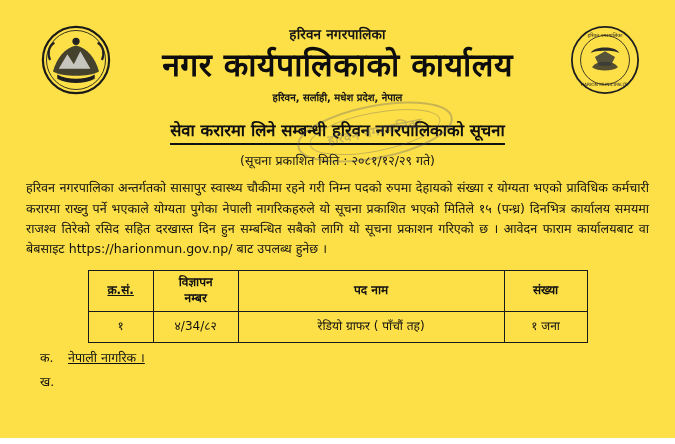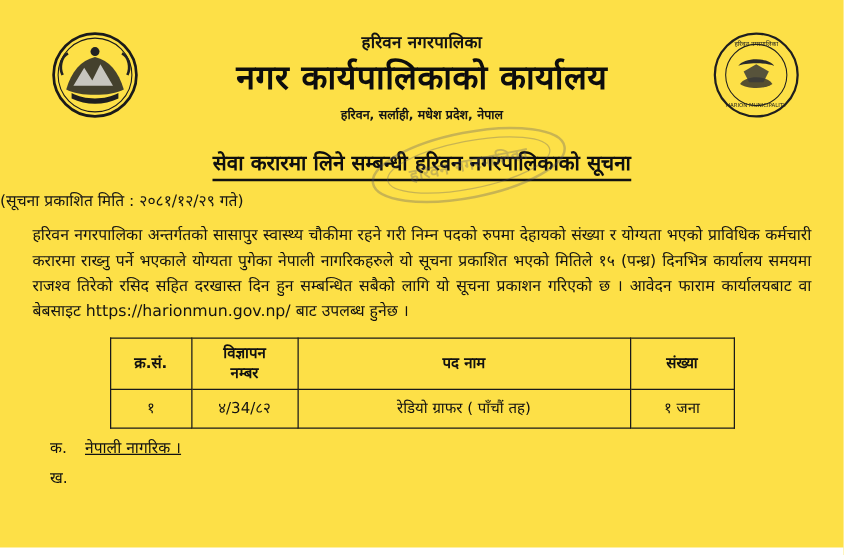--- a/index.html
+++ b/index.html
@@ -49,21 +49,21 @@
     text-align: center;
   }
   .org-line1 {
     font-size: 13.5px;
     font-weight: bold;
     letter-spacing: .2px;
     line-height: 1.25;
     color: #141414;
   }
   .org-line2 {
-    font-size: 27px;
+    font-size: 32px;
     font-weight: bold;
     line-height: 1.3;
     margin-top: 2px;
     color: #0d0d0d;
     letter-spacing: .4px;
   }
   .org-line3 {
     font-size: 10px;
     font-weight: bold;
     margin-top: 4px;
@@ -79,21 +79,21 @@
   .notice-title {
     display: inline-block;
     font-size: 16.5px;
     font-weight: bold;
     color: #0f0f0f;
     border-bottom: 2px solid #111;
     padding-bottom: 1px;
     line-height: 1.35;
   }
   .notice-date {
-    text-align: left;
+    text-align: center;
     font-size: 12.5px;
     margin-top: 7px;
     color: #141414;
   }
 
   
   .seal-watermark {
     position: absolute;
     left: 290px;
     top: -18px;
@@ -139,21 +139,21 @@
     line-height: 1.3;
   }
   table.notice-table th {
     font-weight: bold;
     height: 34px;
     vertical-align: middle;
   }
   table.notice-table td {
     height: 24px;
   }
-  .col-sn    { width: 58px; }
+  .col-sn    { width: 58px; text-decoration: underline; }
   .col-adv   { width: 78px; }
   .col-post  { width: 286px; }
   .col-qty   { width: 78px; }
   td.post-cell { text-align: left; padding-left: 8px; }
 
   
   .qual-head {
     margin: 10px 0 0 26px;
     font-size: 13px;
     font-weight: bold;

